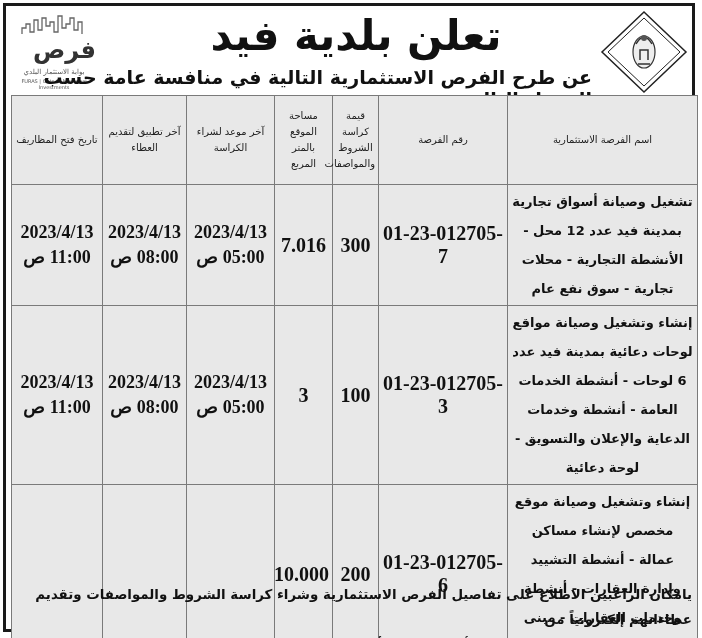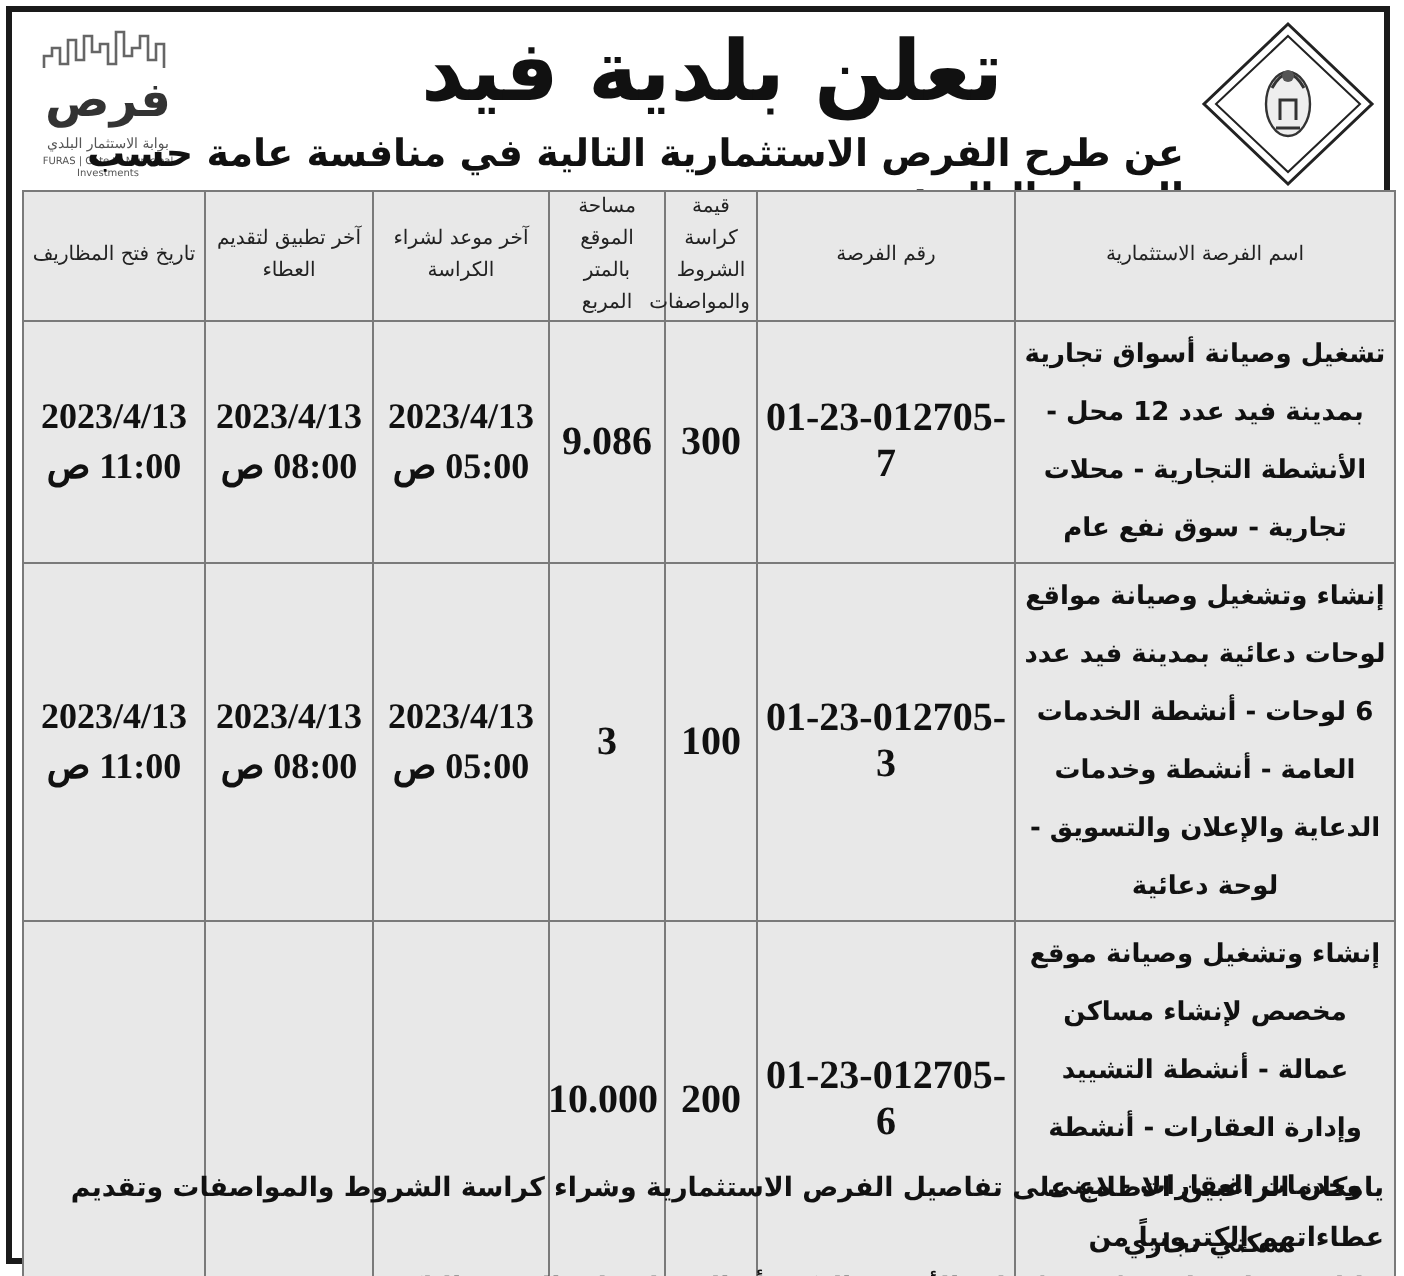--- a/index.html
+++ b/index.html
@@ -8,29 +8,29 @@
   .frame { position: absolute; left: 3px; top: 3px; width: 692px; height: 629px;
            border: 3px solid #1a1a1a; box-sizing: border-box; background: #fff; }
   .header { position: absolute; left: 0; top: 0; width: 100%; height: 88px; }
   .title { position: absolute; left: 150px; width: 400px; top: 2px; text-align: center;
            font-family: "DejaVu Sans", sans-serif; font-weight: bold; font-size: 42px;
            line-height: 56px; color: #111; direction: rtl; letter-spacing: 1px; }
   .subtitle { position: absolute; right: 100px; top: 60px; direction: rtl;
               font-weight: bold; font-size: 19px; line-height: 22px; color: #111; }
   .logo-furas { position: absolute; left: 6px; top: 6px; width: 84px; height: 76px; }
   .logo-furas .txt { position: absolute; left: 0; width: 84px; text-align: center; color: #555; }
-  .logo-furas .ar { top: 24px; font-size: 24px; font-weight: bold; color: #333; line-height: 28px; }
+  .logo-furas .ar { top: 24px; font-size: 24px; font-weight: bold; color: #333; line-height: 28px; text-align: right; }
   .logo-furas .sub1 { top: 56px; font-size: 7px; }
   .logo-furas .sub2 { top: 66px; font-size: 5px; }
   .logo-ministry { position: absolute; right: 4px; top: 4px; width: 88px; height: 84px; }
 
   table.grid { position: absolute; left: 5px; top: 89px; width: 686px; border-collapse: collapse;
                direction: rtl; table-layout: fixed; }
   table.grid td, table.grid th { border: 1.5px solid #7a7a7a; background: #e8e8e8;
-               text-align: center; vertical-align: middle; padding: 0 3px; }
+               text-align: center; vertical-align: middle; padding: 12px 3px; }
   table.grid th { font-family: "DejaVu Sans", sans-serif; font-weight: normal;
                   font-size: 10px; line-height: 16px; height: 50px; color: #222; }
   .name-cell { font-weight: bold; font-size: 13px; line-height: 29px; color: #111; padding: 2px 4px !important; }
   .num-cell { font-family: "Liberation Serif", serif; font-weight: bold; font-size: 20px; color: #111; }
   .date-cell { font-family: Liberation Serif, serif; font-weight: bold; font-size: 18px;
                line-height: 25px; color: #111; margin-top: 33px; }
   .footer { position: absolute; left: 0; right: 0; top: 576px; height: 50px; direction: rtl;
             text-align: right; font-weight: bold; font-size: 13.4px; line-height: 25px; color: #111; padding-left: 11px; }
 </style>
 </head>
@@ -81,21 +81,21 @@
         <th>آخر موعد لشراء الكراسة</th>
         <th>آخر تطبيق لتقديم العطاء</th>
         <th>تاريخ فتح المظاريف</th>
       </tr>
     </thead>
     <tbody>
       <tr style="height:117px">
         <td class="name-cell">تشغيل وصيانة أسواق تجارية بمدينة فيد عدد 12 محل - الأنشطة التجارية - محلات تجارية - سوق نفع عام</td>
         <td class="num-cell">01-23-012705-7</td>
         <td class="num-cell">300</td>
-        <td class="num-cell">9.086</td>
+        <td class="num-cell">7.016</td>
         <td class="date-cell">
           <div>2023/4/13</div>
           <div dir="rtl">05:00 ص</div>
         </td>
         <td class="date-cell">
           <div>2023/4/13</div>
           <div dir="rtl">08:00 ص</div>
         </td>
         <td class="date-cell">
           <div>2023/4/13</div>

